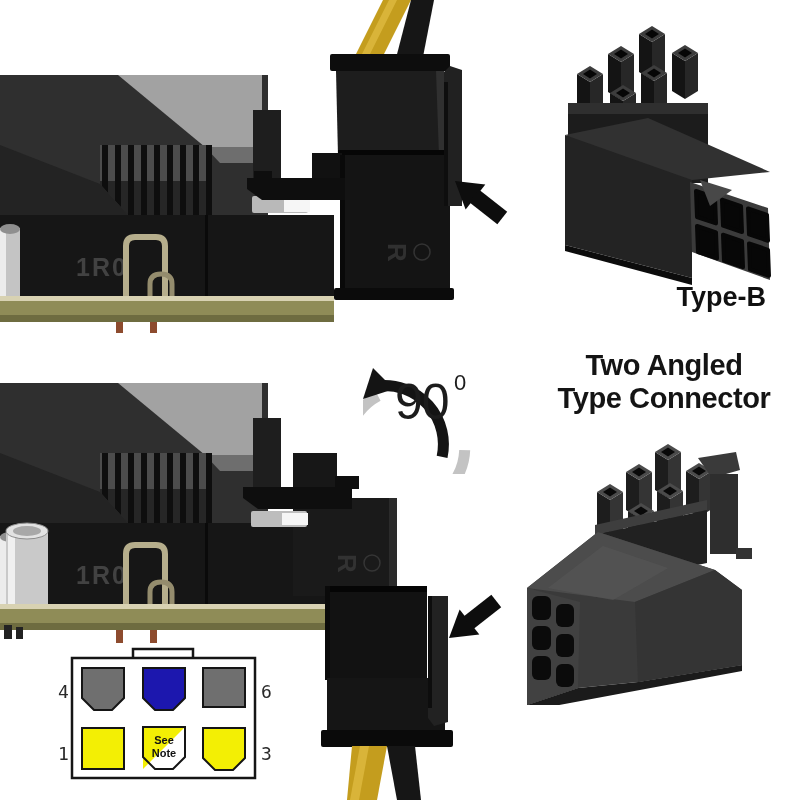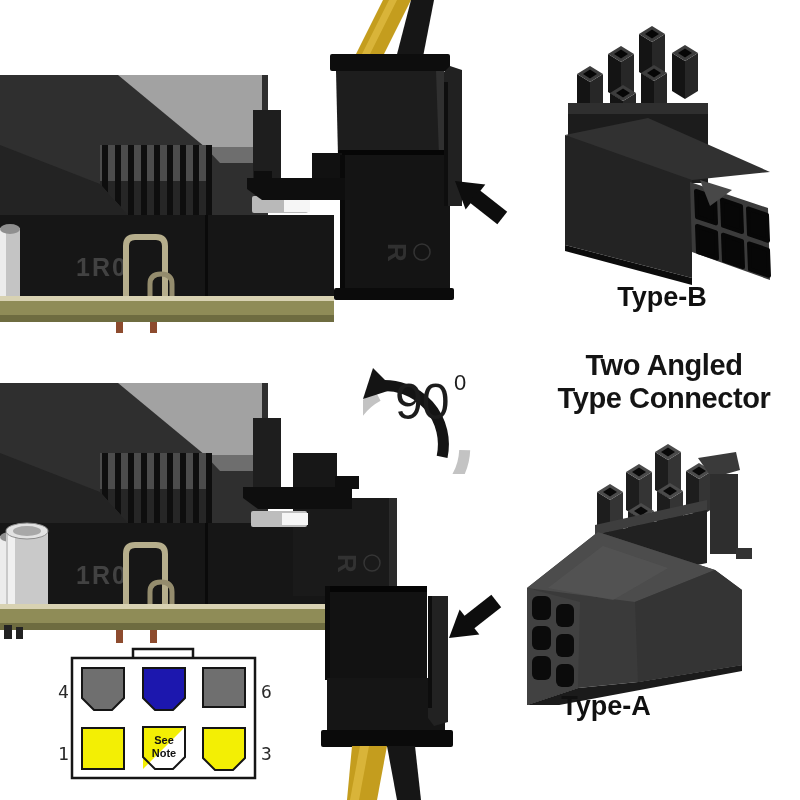--- a/index.html
+++ b/index.html
@@ -1,21 +1,21 @@
 <!DOCTYPE html>
 <html><head>
 <meta charset="utf-8">
 <style>
   html,body{margin:0;padding:0;background:#ffffff;}
   .stage{position:relative;width:800px;height:800px;background:#ffffff;overflow:hidden;
          font-family:"Liberation Sans",sans-serif;}
   .abs{position:absolute;}
   .heading{position:absolute;left:526px;top:349px;width:276px;text-align:center;
            font-weight:700;font-size:29px;line-height:33px;color:#141414;letter-spacing:-0.4px;}
-  .conn-label{position:absolute;text-align:center;font-weight:700;font-size:27px;color:#101010;}
+  .conn-label{position:absolute;text-align:right;font-weight:700;font-size:27px;color:#101010;}
   .lbl-b{left:558px;top:282px;width:208px;}
   .lbl-a{left:500px;top:691px;width:212px;}
   svg{display:block;}
   text{font-family:"Liberation Sans",sans-serif;}
   .mono-num{font-family:"DejaVu Sans Mono",monospace;}
 </style>
 </head>
 <body>
 
 <div class="stage">
@@ -214,21 +214,20 @@
     <g fill="#0b0b0b">
       <rect x="14" y="168" width="19" height="24" rx="6"></rect>
       <rect x="14" y="198" width="19" height="24" rx="6"></rect>
       <rect x="14" y="228" width="19" height="24" rx="6"></rect>
       <rect x="38" y="176" width="18" height="23" rx="6"></rect>
       <rect x="38" y="206" width="18" height="23" rx="6"></rect>
       <rect x="38" y="236" width="18" height="23" rx="6"></rect>
     </g>
     <polygon points="9,277 60,260 120,254 224,237 224,243 9,283" fill="#1b1b1b"></polygon>
   </svg>
-  <div class="conn-label lbl-a">Type-A</div>
 
   <div class="heading">
     <div>Two Angled</div>
     <div>Type Connector</div>
   </div>
 
   <svg class="abs" style="left:40px;top:636px" width="245" height="162">
     <rect x="93" y="13" width="60" height="14" fill="#ffffff" stroke="#151515" stroke-width="2.5"></rect>
     <rect x="32" y="22" width="183" height="120" fill="#ffffff" stroke="#151515" stroke-width="2.5"></rect>
     <polygon points="42,32 84,32 84,62 72,74 54,74 42,62" fill="#6f6f6f" stroke="#151515" stroke-width="2"></polygon>

